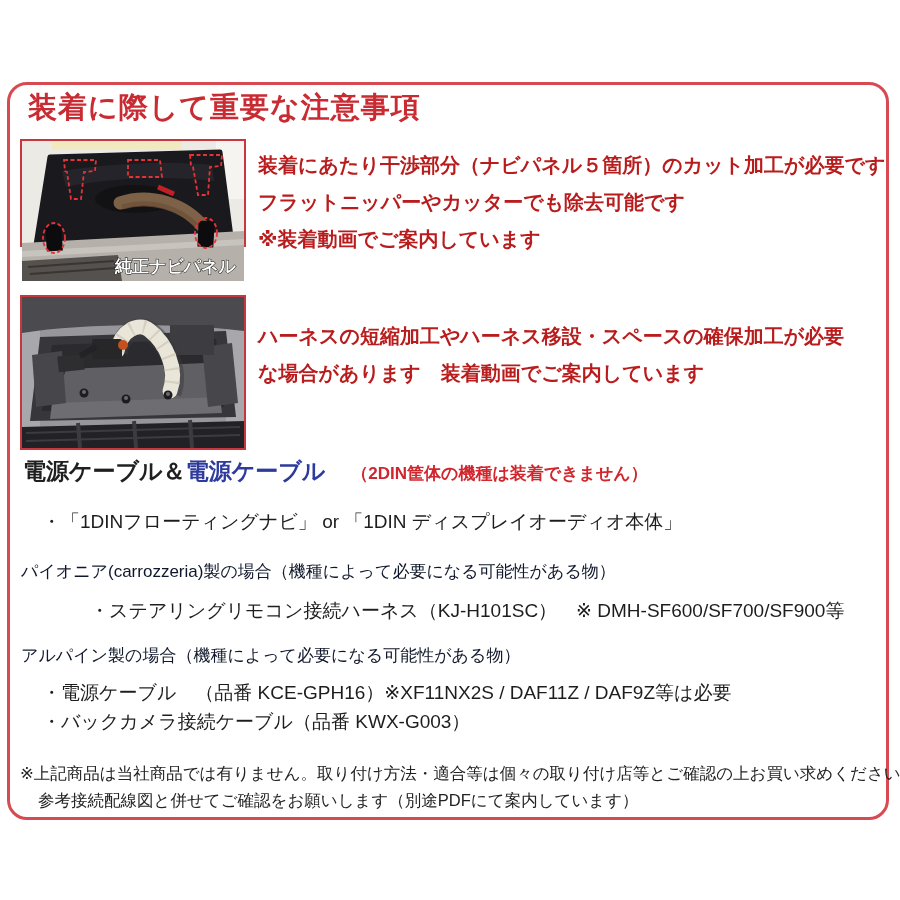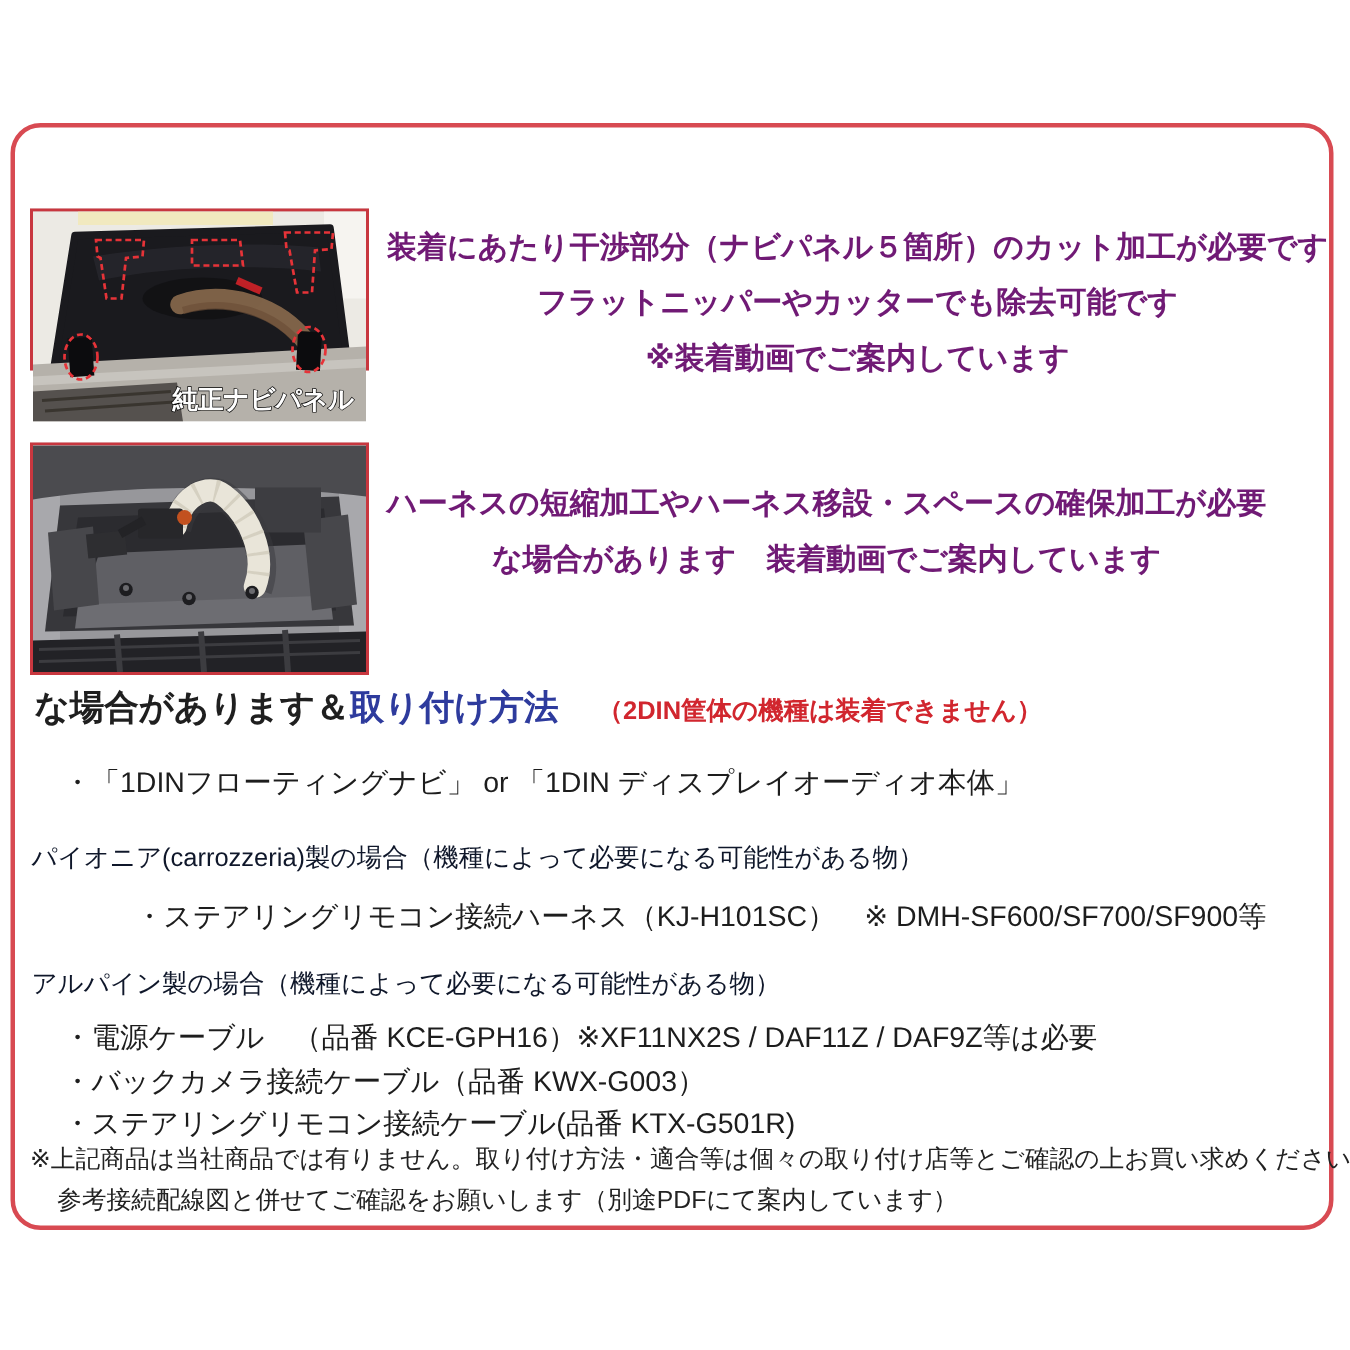--- a/index.html
+++ b/index.html
@@ -15,22 +15,22 @@
     position:absolute;left:28px;top:88px;margin:0;
     font-size:29px;font-weight:700;letter-spacing:1px;color:#c92b32;
   }
   .photo{
     position:absolute;left:20px;border:2px solid #c8373f;box-sizing:border-box;background:#ddd;
   }
   .photo svg{display:block;}
   .photo-panel{top:139px;width:226px;height:108px;}
   .photo-dash{top:295px;width:226px;height:155px;}
   .rednote{
-    position:absolute;left:258px;color:#701a75;font-size:20px;font-weight:600;
-    line-height:37px;white-space:nowrap;text-align:center;
+    position:absolute;left:258px;color:#b91c1c;font-size:20px;font-weight:600;
+    line-height:37px;white-space:nowrap;
   }
   .rednote-1{top:147px;}
   .rednote-2{top:318px;}
   .sec-heading{
     position:absolute;left:23px;top:456px;display:flex;align-items:baseline;white-space:nowrap;
   }
   .sec-heading .black{font-size:23px;font-weight:600;color:#1f1f1f;}
   .sec-heading .blue{font-size:23px;font-weight:600;color:#2e3b9d;}
   .sec-heading .redsmall{font-size:17px;font-weight:700;color:#d1262e;margin-left:26px;}
   .bullet{
@@ -49,20 +49,21 @@
     line-height:27px;white-space:nowrap;
   }
   .footnote .line2{padding-left:18px;}
 </style>
 </head>
 <body>
 
 <div class="page">
   <div class="frame"></div>
 
+  <h1 class="title">装着に際して重要な注意事項</h1>
 
   <div class="photo photo-panel">
     <svg width="222" height="140" viewBox="0 0 222 140">
       <rect width="222" height="140" fill="#eceae4"></rect>
       <rect x="30" y="0" width="130" height="9" fill="#f1e9bf"></rect>
       <rect x="194" y="0" width="28" height="58" fill="#f6f4f0"></rect>
       <path d="M28 16 L198 11 L209 96 L14 104 Z" fill="#1a1a1e" stroke="#1a1a1e" stroke-width="5" stroke-linejoin="round"></path>
       <path d="M40 30 C 90 22 150 20 190 24 L192 40 C 140 34 80 38 44 46 Z" fill="#2e2e34" opacity="0.55"></path>
       <ellipse cx="113" cy="58" rx="40" ry="14" fill="#000000" opacity="0.3"></ellipse>
       <path d="M98 62 C 128 52 163 62 183 88" stroke="#8a6a4c" stroke-width="13" fill="none" opacity="0.9" stroke-linecap="round"></path>
@@ -124,33 +125,32 @@
       <path d="M4 136 L218 130 M4 144 L218 138" stroke="#3c3c40" stroke-width="2"></path>
     </svg>
   </div>
 
   <div class="rednote rednote-2">
     <div>ハーネスの短縮加工やハーネス移設・スペースの確保加工が必要</div>
     <div>な場合があります　装着動画でご案内しています</div>
   </div>
 
   <div class="sec-heading">
-    <span class="black">な場合があります＆</span>
-    <span class="blue">取り付け方法</span>
+    <span class="black">電源ケーブル＆</span>
+    <span class="blue">電源ケーブル</span>
     <span class="redsmall">（2DIN筐体の機種は装着できません）</span>
   </div>
   <div class="bullet bullet-required">・「1DINフローティングナビ」 or 「1DIN ディスプレイオーディオ本体」</div>
 
   <div class="blue-heading blue-heading-pioneer">パイオニア(carrozzeria)製の場合（機種によって必要になる可能性がある物）</div>
   <div class="bullet bullet-pioneer">・ステアリングリモコン接続ハーネス（KJ-H101SC）　※ DMH-SF600/SF700/SF900等</div>
 
   <div class="blue-heading blue-heading-alpine">アルパイン製の場合（機種によって必要になる可能性がある物）</div>
   <div class="bullet bullet-alpine">
     <div>・電源ケーブル　（品番 KCE-GPH16）※XF11NX2S / DAF11Z / DAF9Z等は必要</div>
     <div>・バックカメラ接続ケーブル（品番 KWX-G003）</div>
-    <div>・ステアリングリモコン接続ケーブル(品番 KTX-G501R)</div>
   </div>
 
   <div class="footnote">
     <div>※上記商品は当社商品では有りません。取り付け方法・適合等は個々の取り付け店等とご確認の上お買い求めください</div>
     <div class="line2">参考接続配線図と併せてご確認をお願いします（別途PDFにて案内しています）</div>
   </div>
 </div>
 
 </body></html>

